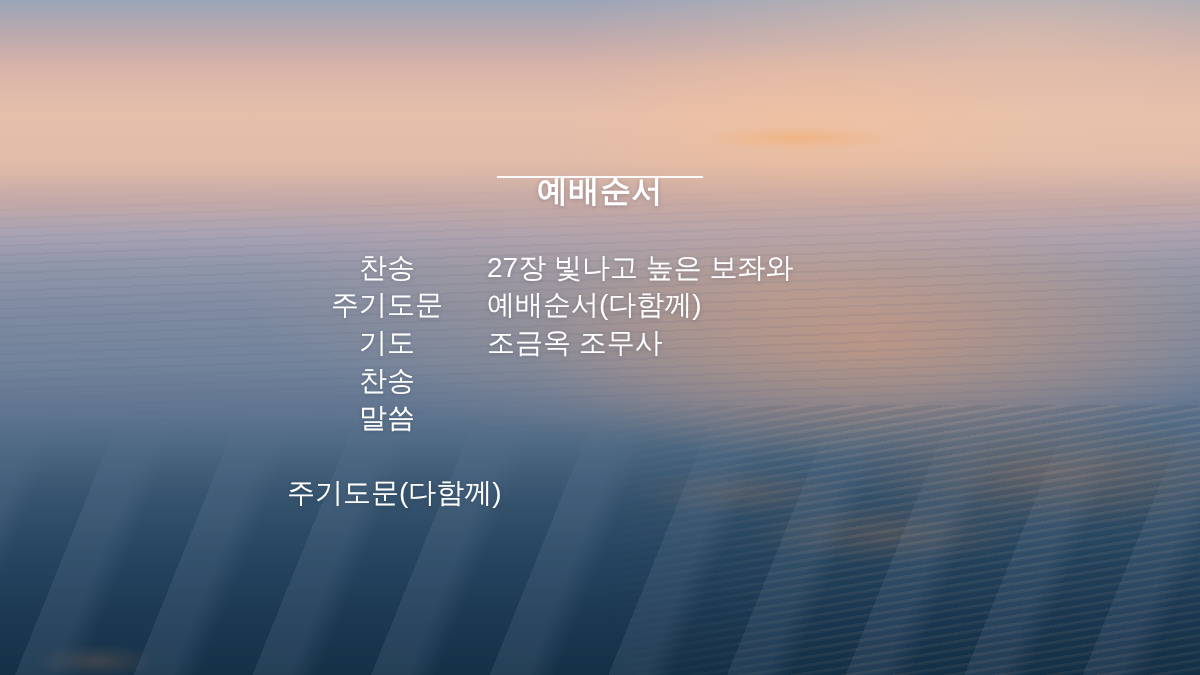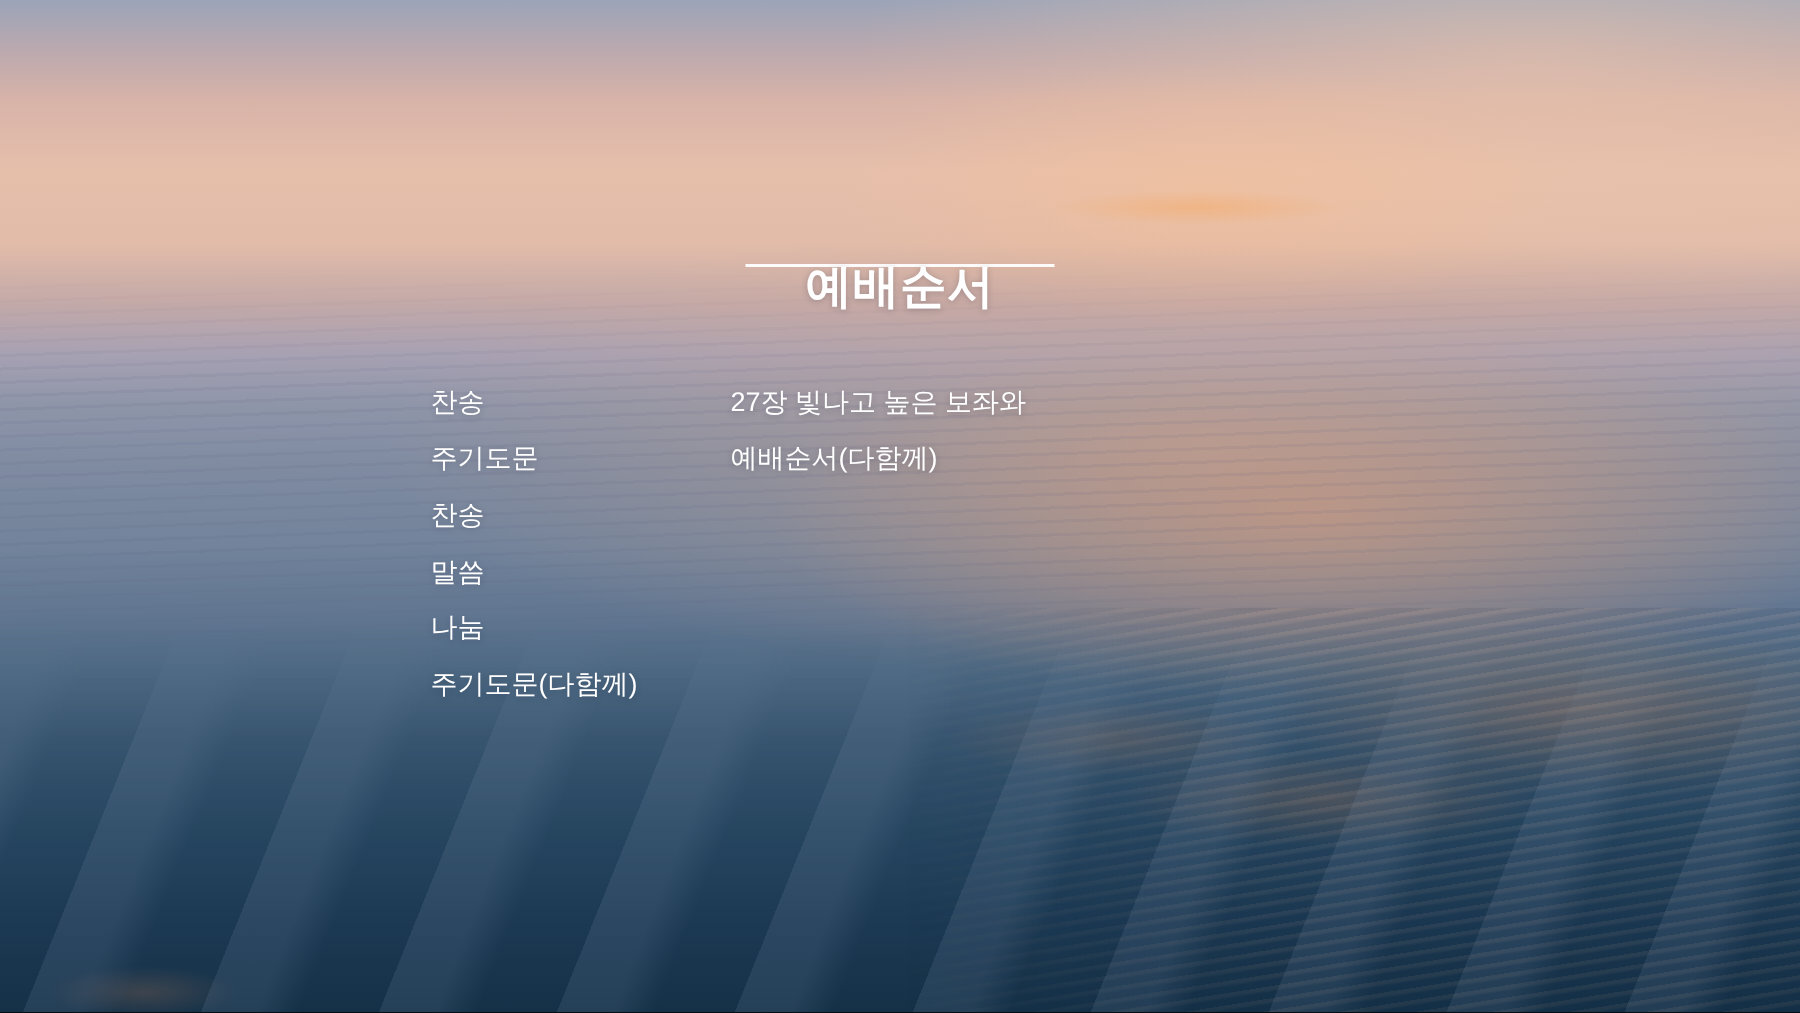--- a/index.html
+++ b/index.html
@@ -109,25 +109,26 @@
   }
   .order-list {
     position: absolute;
     left: 287px;
     top: 249px;
   }
   .row {
     display: flex;
     align-items: center;
     height: 37.6px;
-    font-size: 18px;
+    font-size: 28px;
     font-weight: 500;
     color: #ffffff;
     text-shadow: 0 1px 4px rgba(30, 40, 60, 0.25);
     white-space: nowrap;
+    text-align: center;
   }
   .label { width: 200px; }
   .value { }
 </style>
 </head>
 <body>
 
 <div class="slide">
   <div class="bg"></div>
   <div class="ripples-mid"></div>
@@ -141,30 +142,33 @@
   <div class="row">
     <div class="label">찬송</div>
     <div class="value">27장 빛나고 높은 보좌와</div>
   </div>
 
   <div class="row">
     <div class="label">주기도문</div>
     <div class="value">예배순서(다함께)</div>
   </div>
 
+  <div class="row">
+    <div class="label">기도</div>
+    <div class="value">조금옥 조무사</div>
+  </div>
 
   <div class="row">
     <div class="label">찬송</div>
   </div>
 
   <div class="row">
     <div class="label">말씀</div>
   </div>
 
   <div class="row">
-    <div class="label">나눔</div>
   </div>
 
   <div class="row">
     <div class="value">주기도문(다함께)</div>
   </div>
 </div>
 </div>
 
 </body></html>

